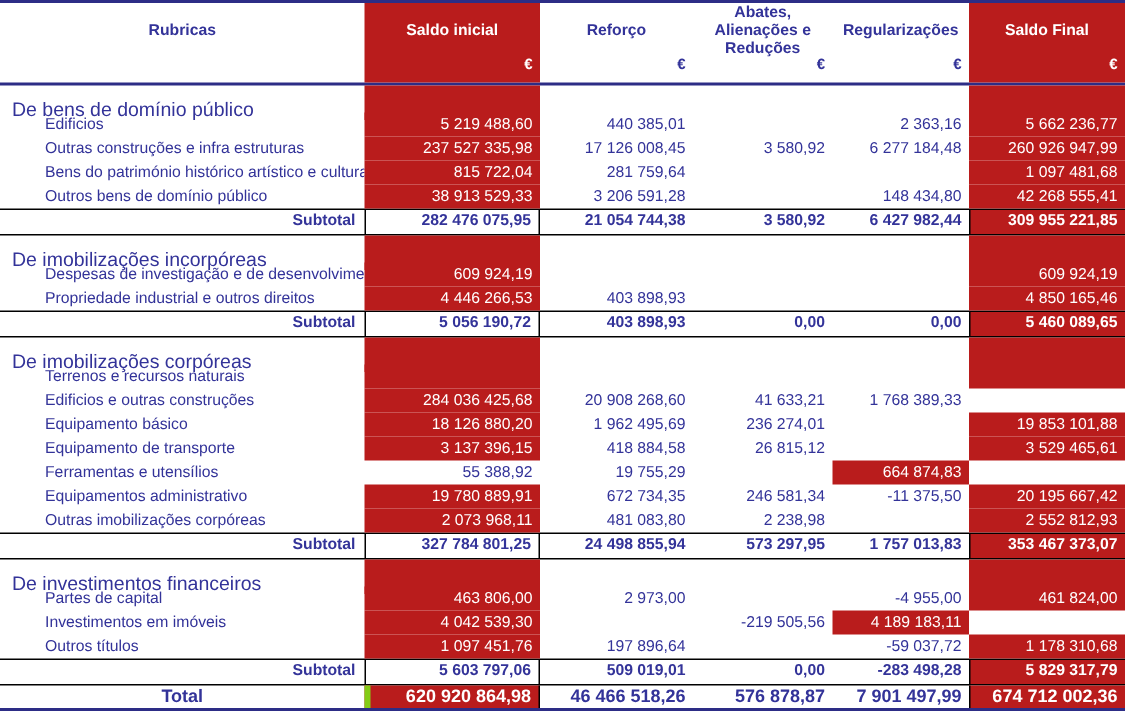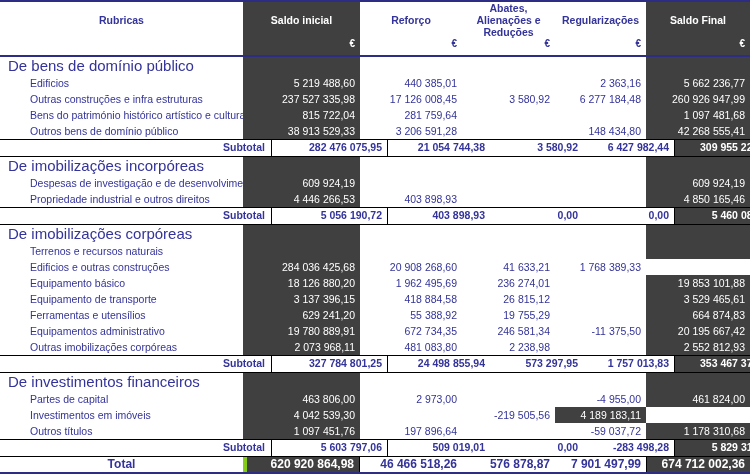--- a/index.html
+++ b/index.html
@@ -7,45 +7,45 @@
     position:relative;
     width:750px;height:474px;
     box-sizing:border-box;
     overflow:hidden;
     background:#fff;
     font-family:"Liberation Sans",sans-serif;
     color:#333399;
     border-top:2px solid #2d2d86;
   }
   .grid-row{display:grid;grid-template-columns:243px 117px 102px 93px 91px 104px;}
-  .navy{background:#404040;color:#ffffff;}
+  .navy{background:#b91c1c;color:#ffffff;}
 
   
   .hdr{border-bottom:2px solid #2d2d86;}
   .hdr-col{display:flex;flex-direction:column;}
   .hdr-label{
     height:36px;display:flex;align-items:center;justify-content:center;
     font-weight:bold;font-size:10.5px;line-height:12px;text-align:center;
     padding:0 2px;box-sizing:border-box;
   }
   .hdr-euro{
     height:17px;text-align:right;padding-right:5px;
     font-size:10px;font-weight:bold;box-sizing:border-box;
   }
 
   
   .sec-row{height:18px;box-sizing:border-box;}
-  .sec-row .lab{padding:0 0 0 8px;font-size:15px;white-space:nowrap;}
+  .sec-row .lab{padding:8px 0 0 8px;font-size:13px;white-space:nowrap;}
   .item-row{height:16px;line-height:16px;font-size:10.5px;}
   .item-row .lab{padding-left:30px;white-space:nowrap;overflow:hidden;}
   .val{text-align:right;padding-right:5px;white-space:nowrap;}
 
   .sub-row{
     height:18px;line-height:15px;font-size:10.5px;font-weight:bold;
-    border-top:1.5px solid #000;border-bottom:1.5px solid #000;box-sizing:border-box;padding-left:28px;
+    border-top:1.5px solid #000;border-bottom:1.5px solid #000;box-sizing:border-box;
   }
   .sub-row .lab{text-align:right;padding-right:6px;}
   .sub-row .v2{border-left:1px solid #000;border-right:1px solid #000;box-sizing:border-box;}
   .sub-row .v6{border-left:1px solid #000;box-sizing:border-box;}
 
   .total-row{
     height:17px;line-height:14px;font-size:12px;font-weight:bold;
     border-bottom:2px solid #2d2d86;box-sizing:border-box;
   }
   .total-row .lab{text-align:center;padding-right:0;}
@@ -199,21 +199,20 @@
       <div class="grid-row item-row">
         <div class="lab">Equipamento de transporte</div>
         <div class="val v2 navy">3 137 396,15</div>
         <div class="val v3">418 884,58</div>
         <div class="val v4">26 815,12</div>
         <div class="val v5"></div>
         <div class="val v6 navy">3 529 465,61</div>
       </div>
       <div class="grid-row item-row">
         <div class="lab">Ferramentas e utensílios</div>
-        <div class="val v2 navy">629 241,20</div>
         <div class="val v3">55 388,92</div>
         <div class="val v4">19 755,29</div>
         <div class="val v5"></div>
         <div class="val v6 navy">664 874,83</div>
       </div>
       <div class="grid-row item-row">
         <div class="lab">Equipamentos administrativo</div>
         <div class="val v2 navy">19 780 889,91</div>
         <div class="val v3">672 734,35</div>
         <div class="val v4">246 581,34</div>

